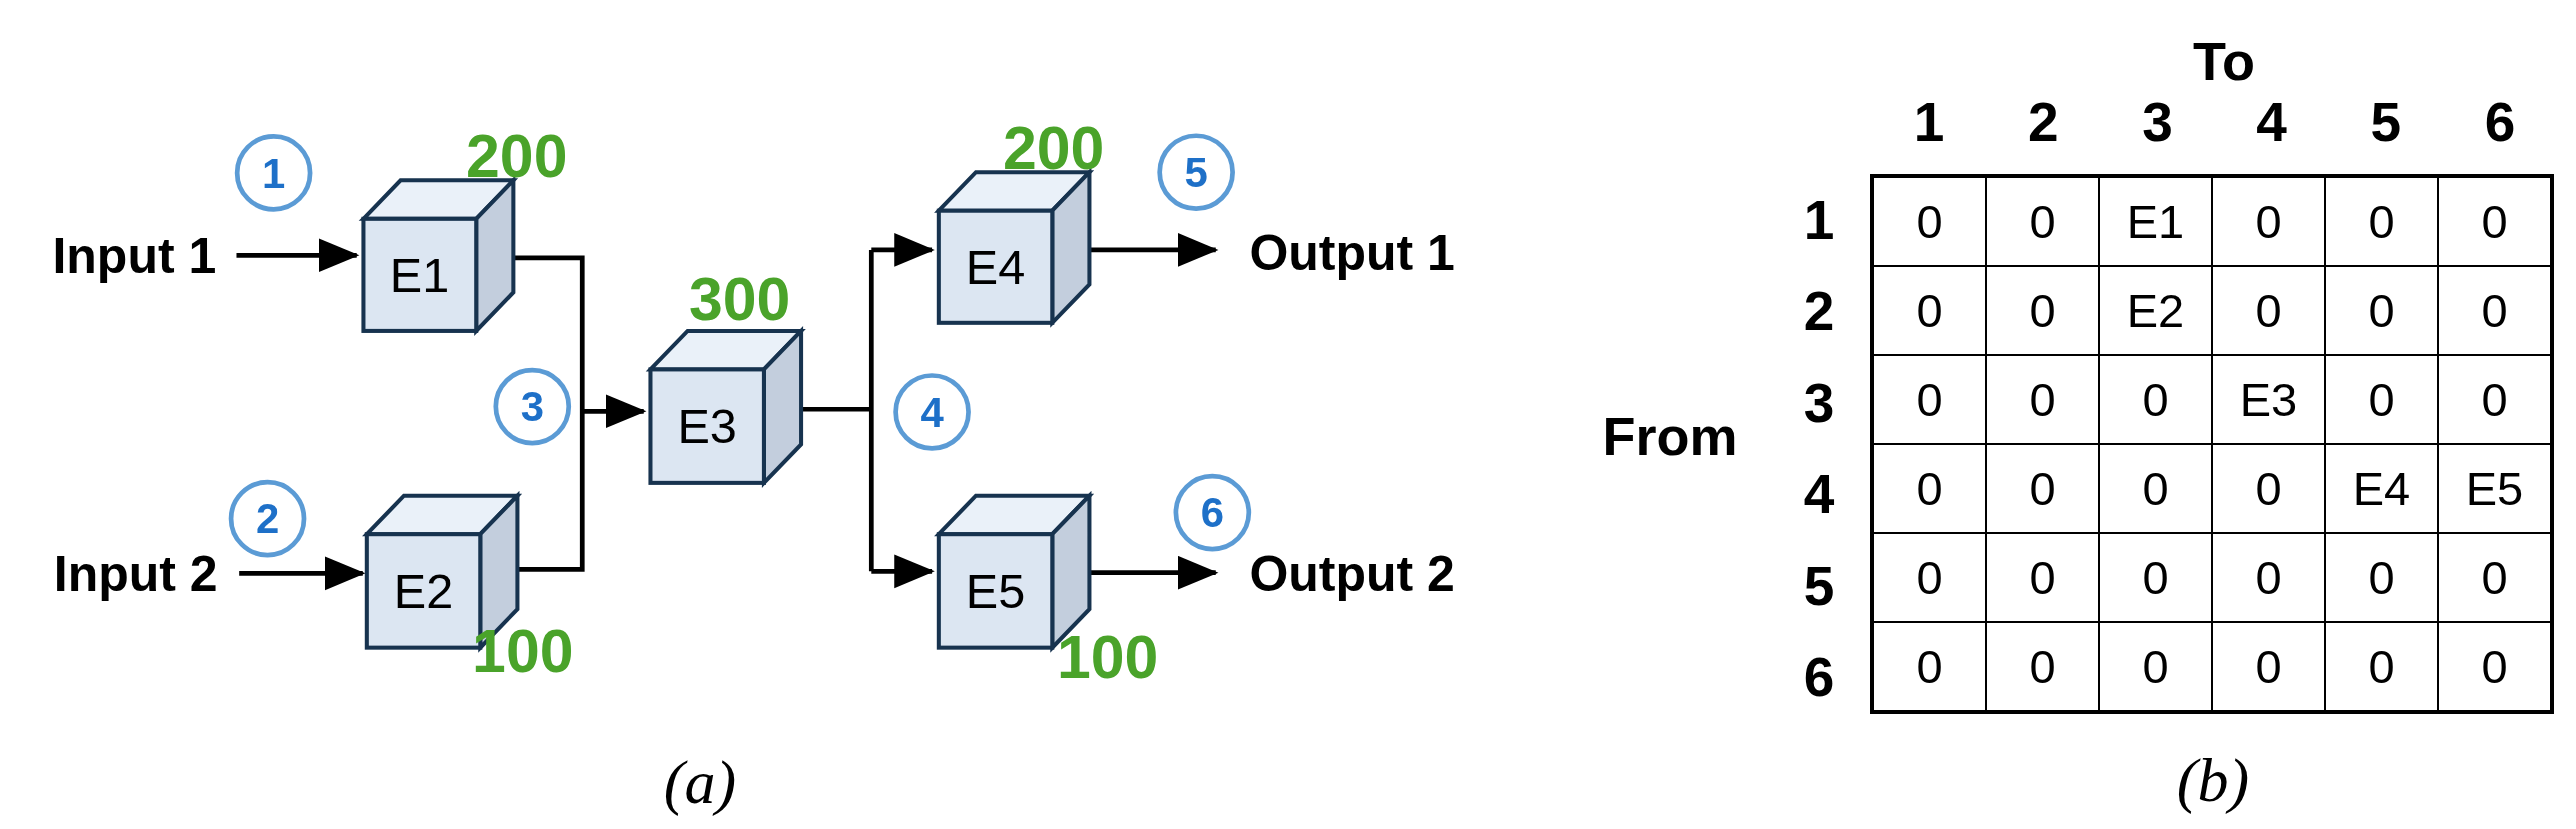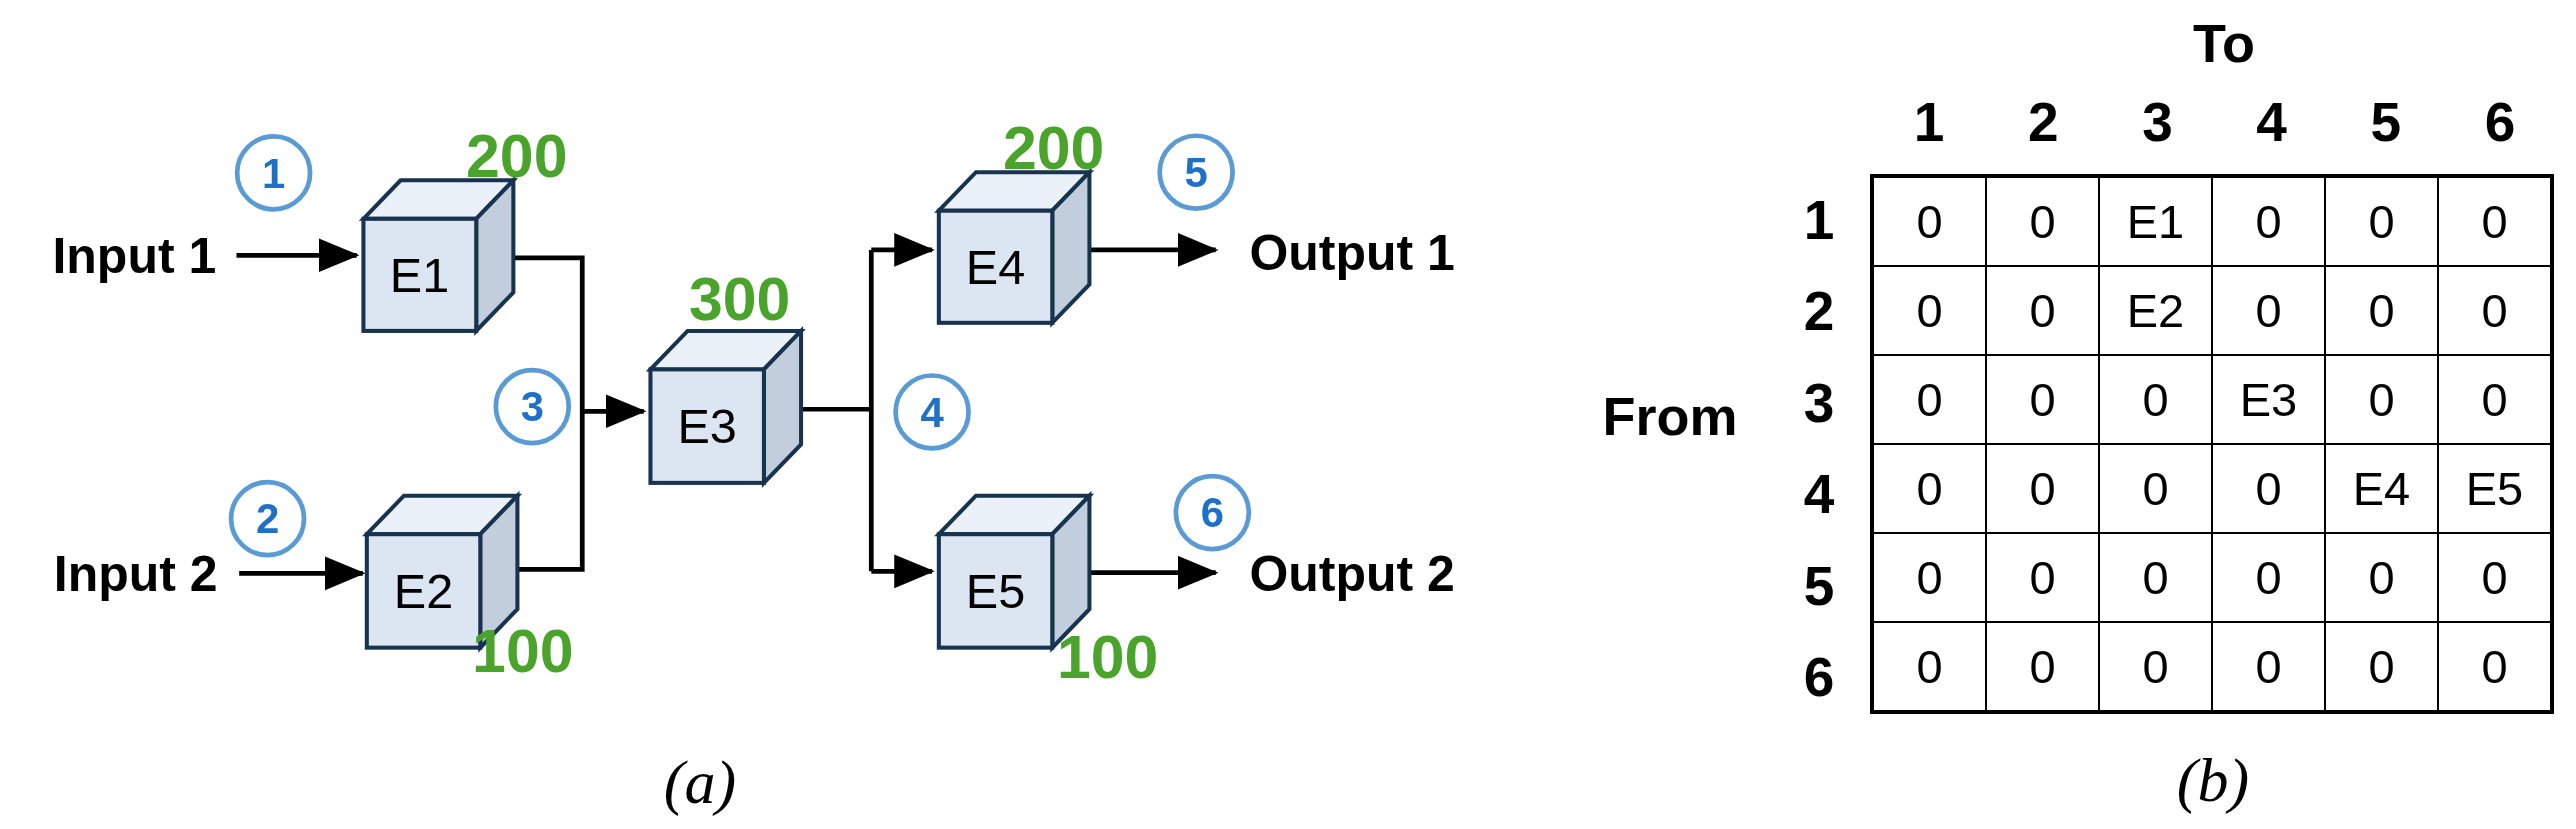--- a/index.html
+++ b/index.html
@@ -150,32 +150,32 @@
       <text class="stream-text" x="1771" y="255" dy="0.35em" text-anchor="middle">5</text>
     </g>
     <g>
       <circle class="stream-circle" cx="1795" cy="759" r="54"></circle>
       <text class="stream-text" x="1795" y="759" dy="0.35em" text-anchor="middle">6</text>
     </g>
   </svg>
 
   <div class="caption abs-center" style="left:700px;top:782px;">(a)</div>
 
-  <div id="to-label" class="abs-center" style="left:2224px;top:43px;">To</div>
+  <div id="to-label" class="abs-center" style="left:2224px;top:61px;">To</div>
 
   <div id="col-headers">
     <div class="hdr">1</div>
     <div class="hdr">2</div>
     <div class="hdr">3</div>
     <div class="hdr">4</div>
     <div class="hdr">5</div>
     <div class="hdr">6</div>
   </div>
 
-  <div id="from-label" class="abs-center" style="left:1670px;top:416px;">From</div>
+  <div id="from-label" class="abs-center" style="left:1670px;top:436px;">From</div>
 
   <div id="row-headers">
     <div class="hdr">1</div>
     <div class="hdr">2</div>
     <div class="hdr">3</div>
     <div class="hdr">4</div>
     <div class="hdr">5</div>
     <div class="hdr">6</div>
   </div>
 

